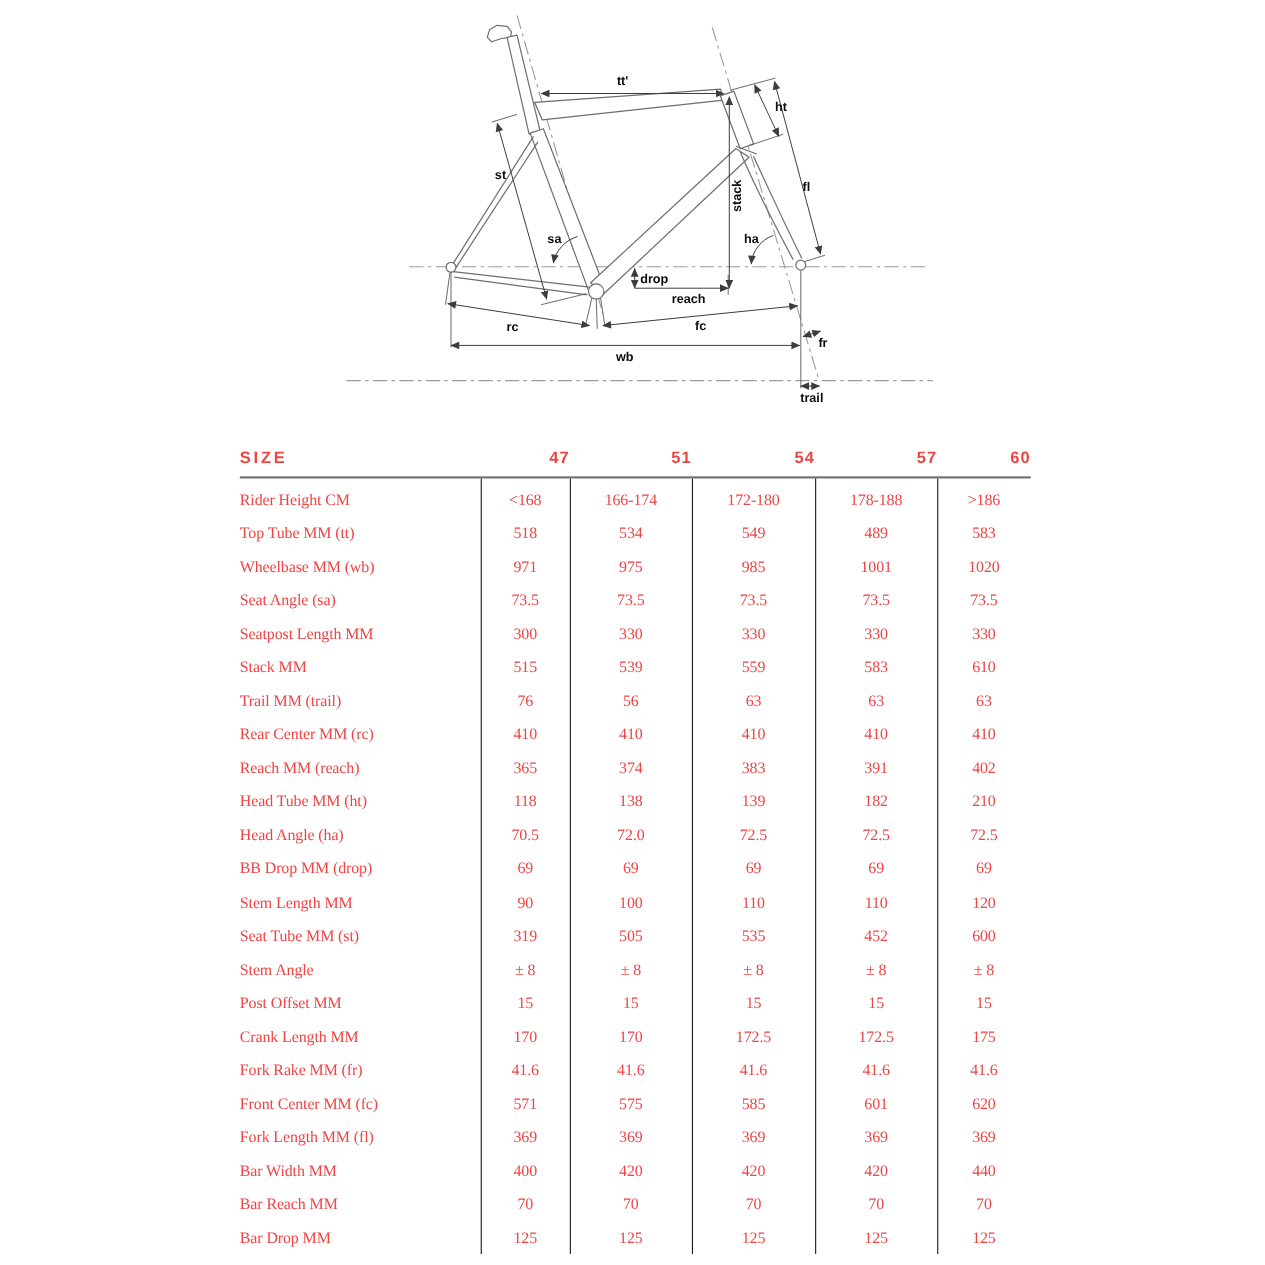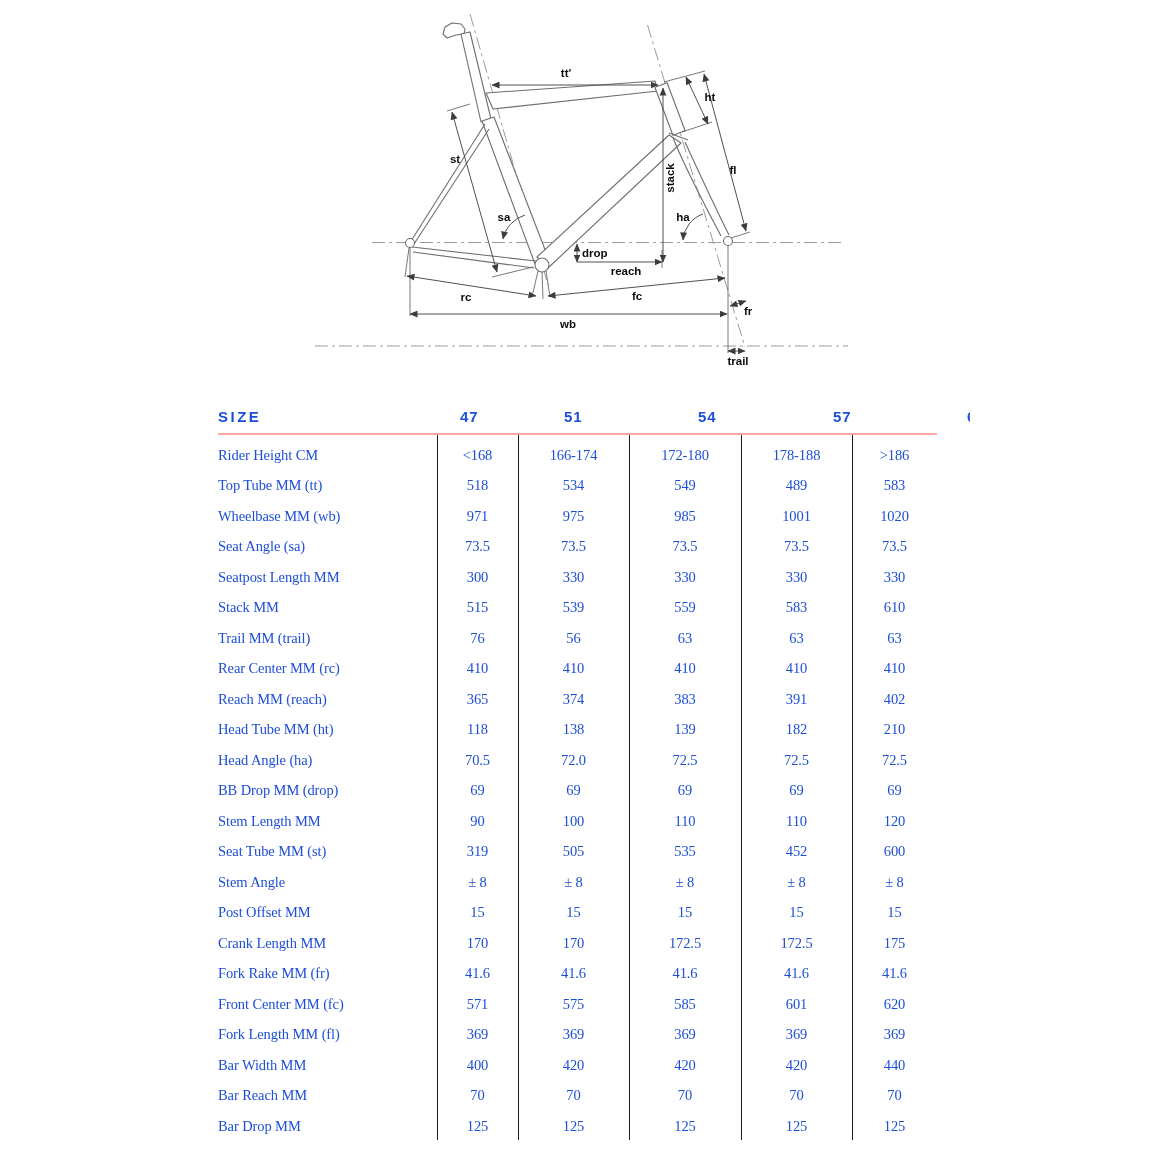--- a/index.html
+++ b/index.html
@@ -1,29 +1,29 @@
 <!DOCTYPE html>
 <html><head>
 <meta charset="utf-8">
 <style>
   html,body { margin:0; padding:0; background:#fff; }
   #canvas {
     position:relative; width:970px; height:1150px; background:#ffffff;
-    font-family:"Liberation Sans", sans-serif; color:#1d4ed8; overflow:hidden;
+    font-family:"Liberation Sans", sans-serif; color:#ef4444; overflow:hidden;
   }
   #diagram { position:absolute; left:0; top:0; }
   #diagram text { font-family:"Liberation Sans", sans-serif; font-weight:bold; font-size:11.5px; fill:#0d0d0d; }
   .geo-table { position:absolute; left:218px; top:400px; width:719px; }
   .thead {
     display:grid; grid-template-columns:219px 81px 111px 112px 111px 85px;
-    height:33px; align-items:center; border-bottom:2px solid #fca5a5;
-    font-weight:bold; font-size:15px;gap:23px;
+    height:33px; align-items:center; border-bottom:2px solid #737373;
+    font-weight:bold; font-size:15px;
   }
   .thead .size { letter-spacing:2.5px; }
-  .thead .num { text-align:left; letter-spacing:1px; }
+  .thead .num { text-align:right; letter-spacing:1px; }
   .tbody {
     display:grid; grid-template-columns:219px 81px 111px 112px 111px 85px;
     grid-auto-rows:30.5px; padding-top:5px; align-items:center;
     font-size:14.5px; letter-spacing:-0.1px;font-family:Liberation Serif, serif;
   }
   .row { display:contents; }
   .cell.label { text-align:left; }
   .cell.val { text-align:center; font-weight:500; }
   .vline { position:absolute; width:1.5px; background:#1b1b1b; top:35px; height:705px; }
 </style>

